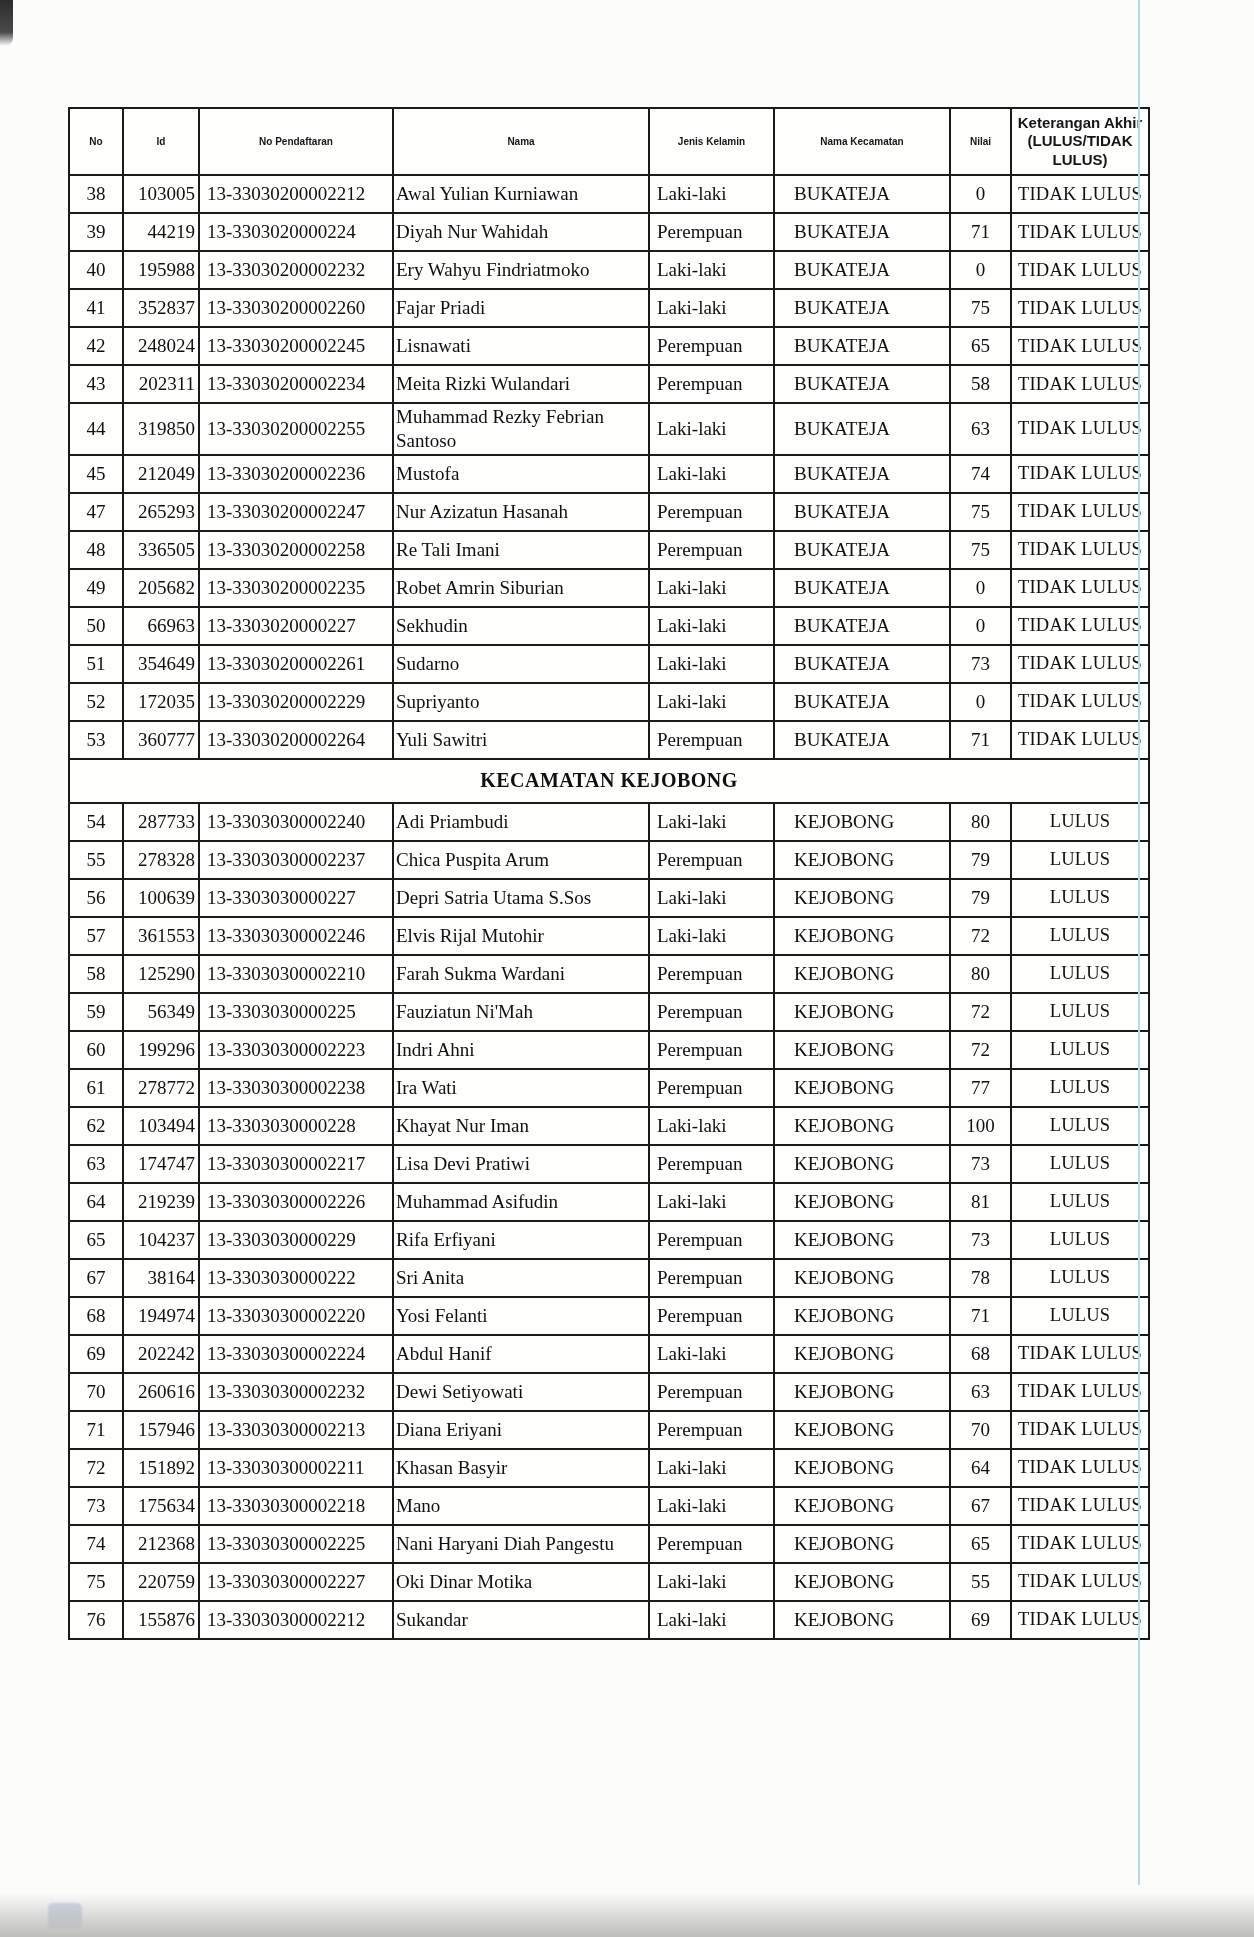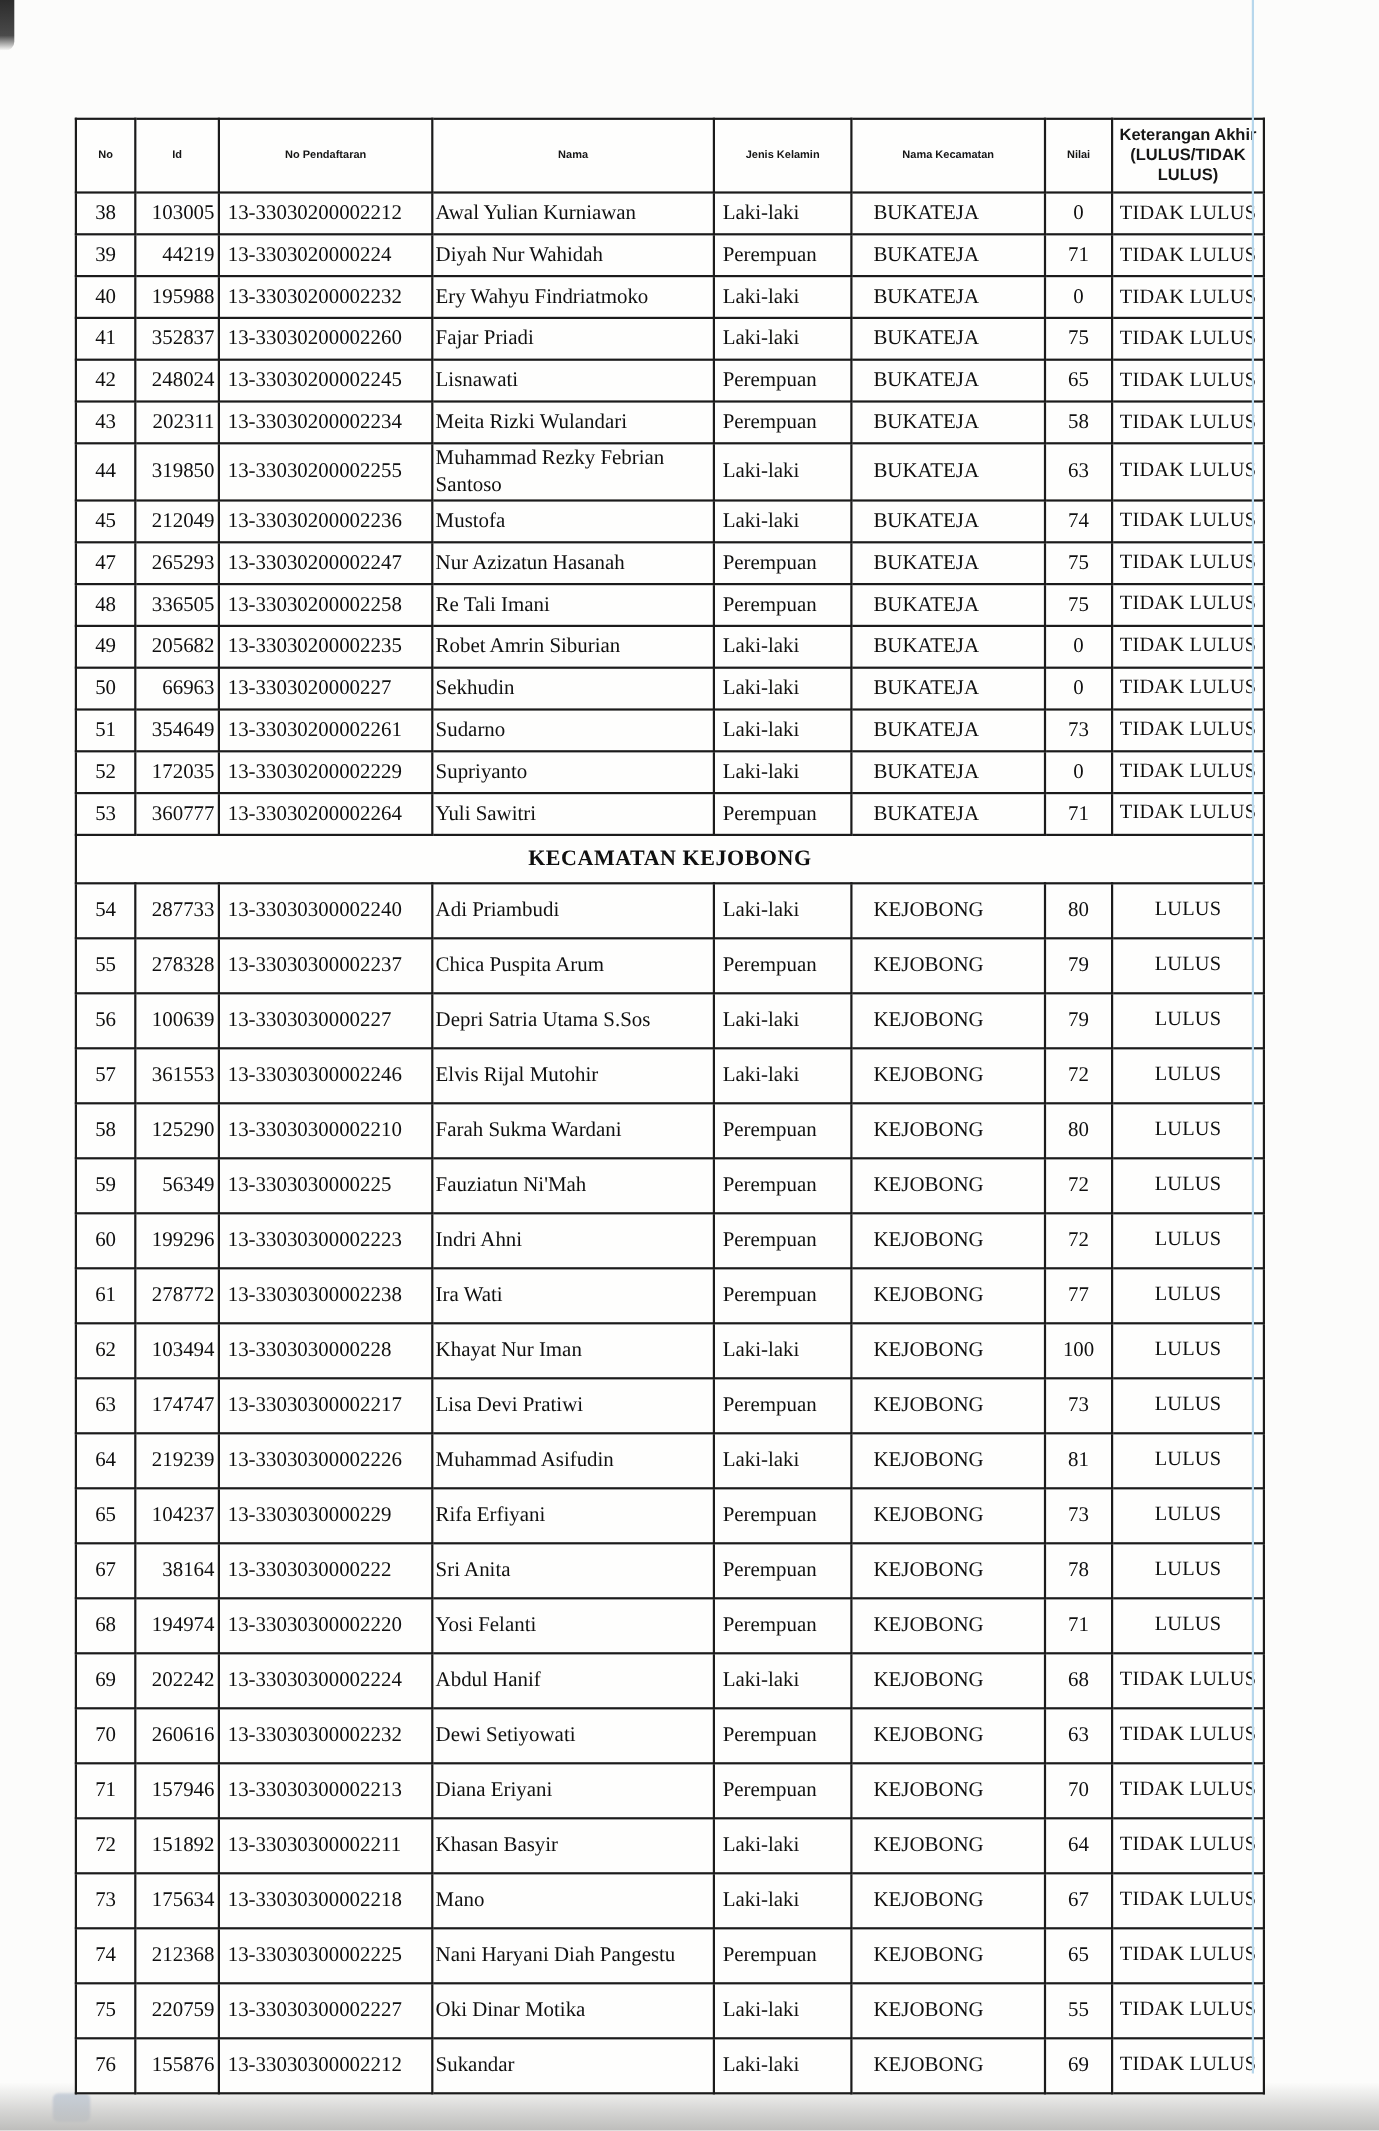--- a/index.html
+++ b/index.html
@@ -36,21 +36,21 @@
     border:2px solid #1b1b1b; overflow:hidden; vertical-align:middle;
   }
   .results thead tr { height:67px; }
   .results th {
     font-family:"Liberation Sans", sans-serif; font-weight:bold;
     font-size:10px; text-align:center; padding:2px 2px; line-height:1.2;
     color:#161616;
   }
   .results th.th-keterangan { font-size:15px; line-height:1.22; }
   tr.row-a { height:38px;border-radius:11px; }
-  tr.row-b { height:50px; }
+  tr.row-b { height:38px; }
   .results td { font-size:19px; padding:1px 2px; }
   td.col-no { text-align:center; }
   td.col-id { text-align:right; padding-right:3px;margin-left:33px; }
   td.col-no_pendaftaran { text-align:left; padding-left:7px; }
   td.col-nama { text-align:left; padding-left:2px; line-height:1.25; }
   td.col-jenis_kelamin { text-align:left; padding-left:7px; }
   td.col-kecamatan { text-align:left; padding-left:19px; }
   td.col-nilai { text-align:center; }
   td.col-keterangan { text-align:center; font-size:18.5px; letter-spacing:0.2px; }
   tr.section-row { height:44px; }

